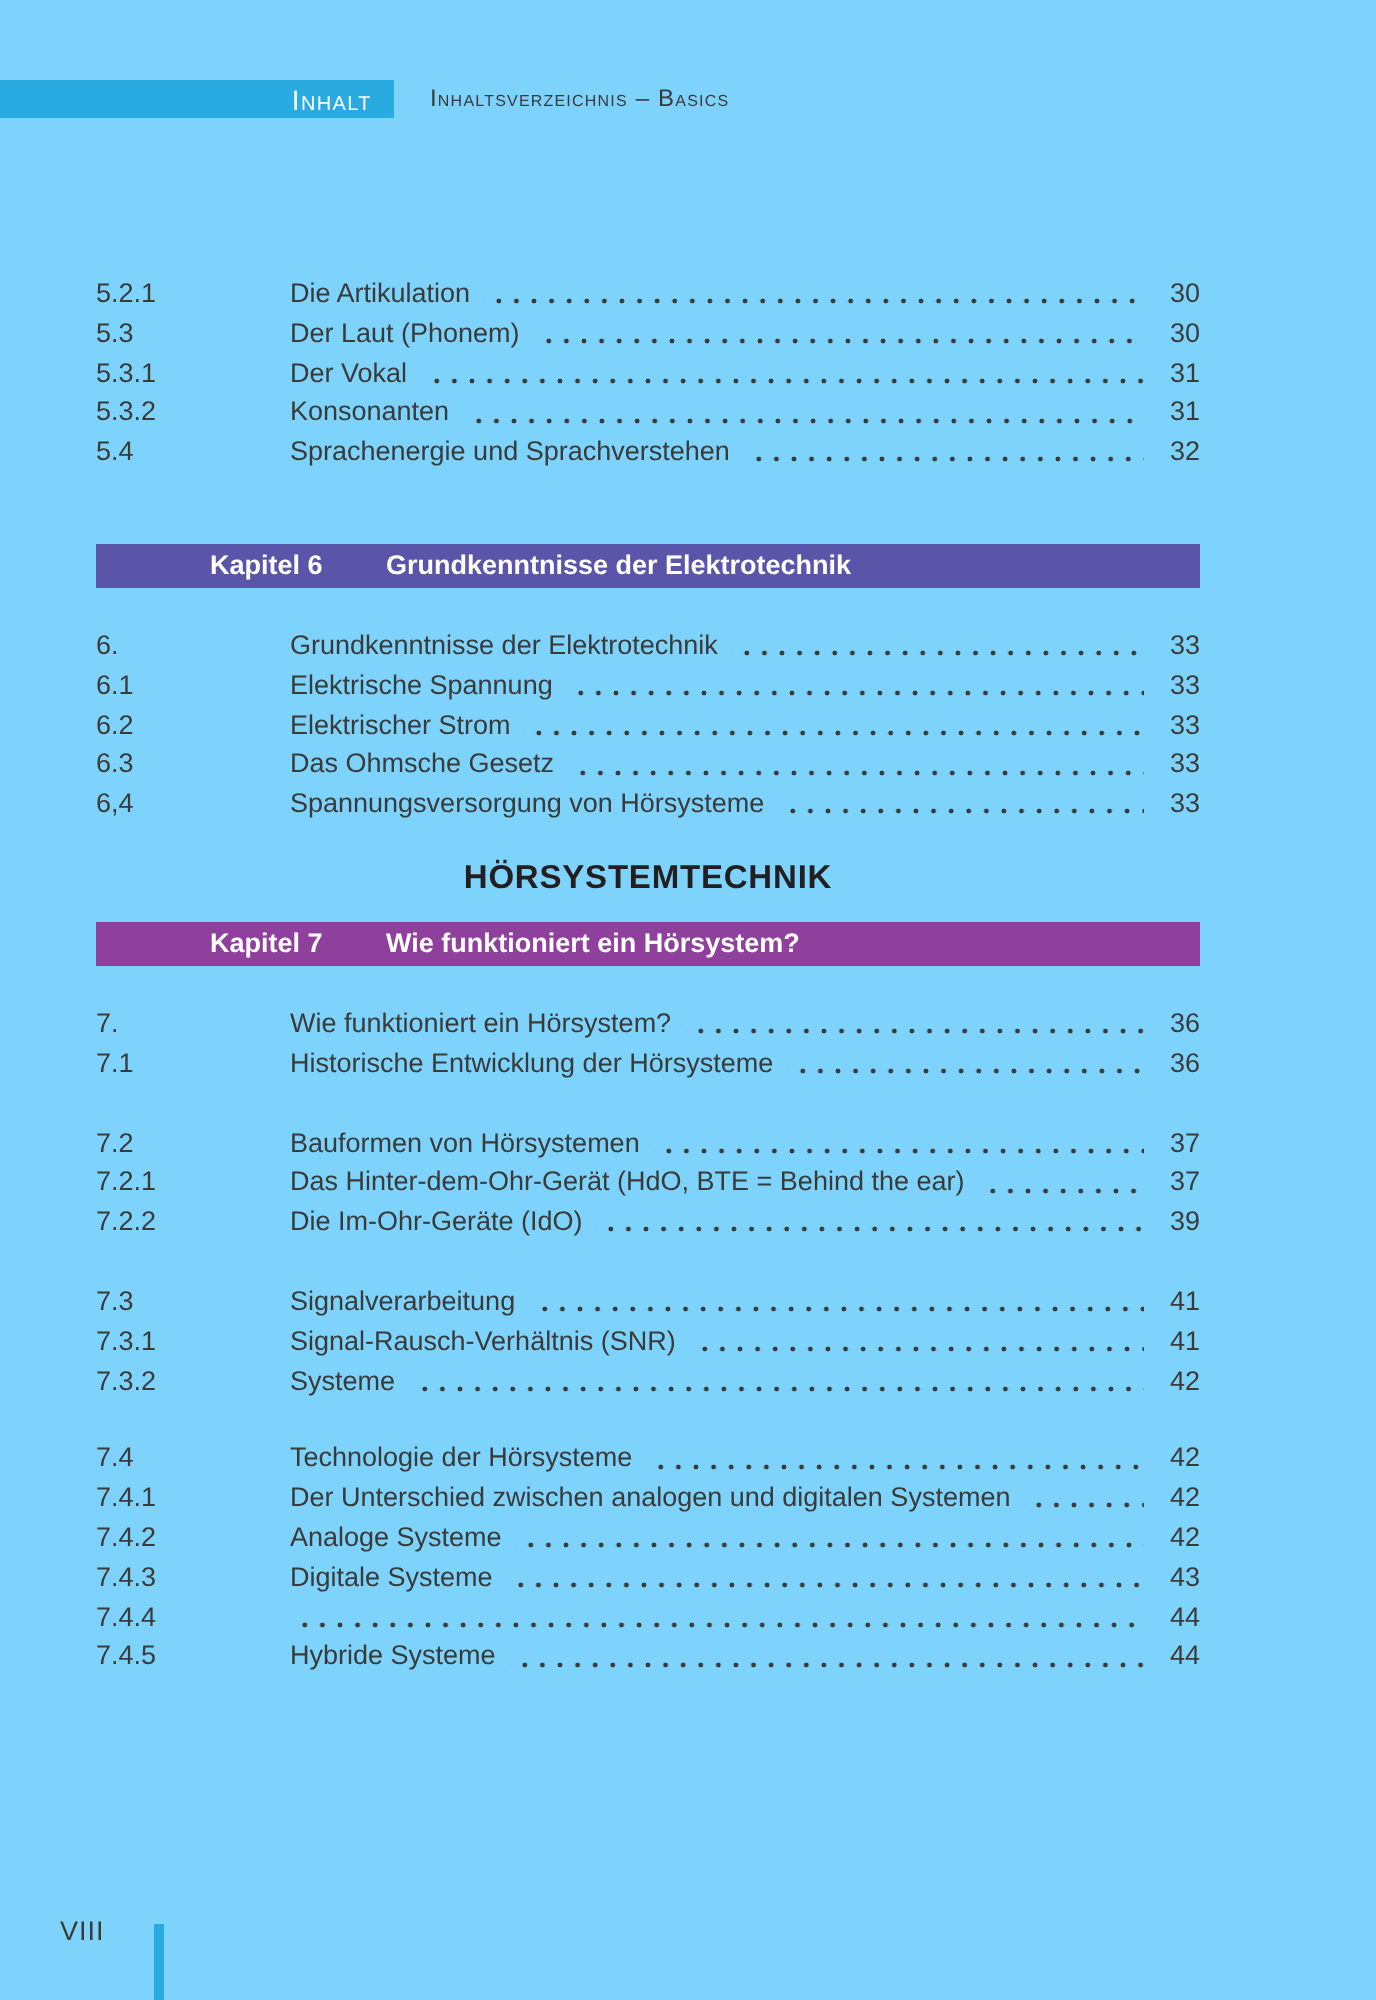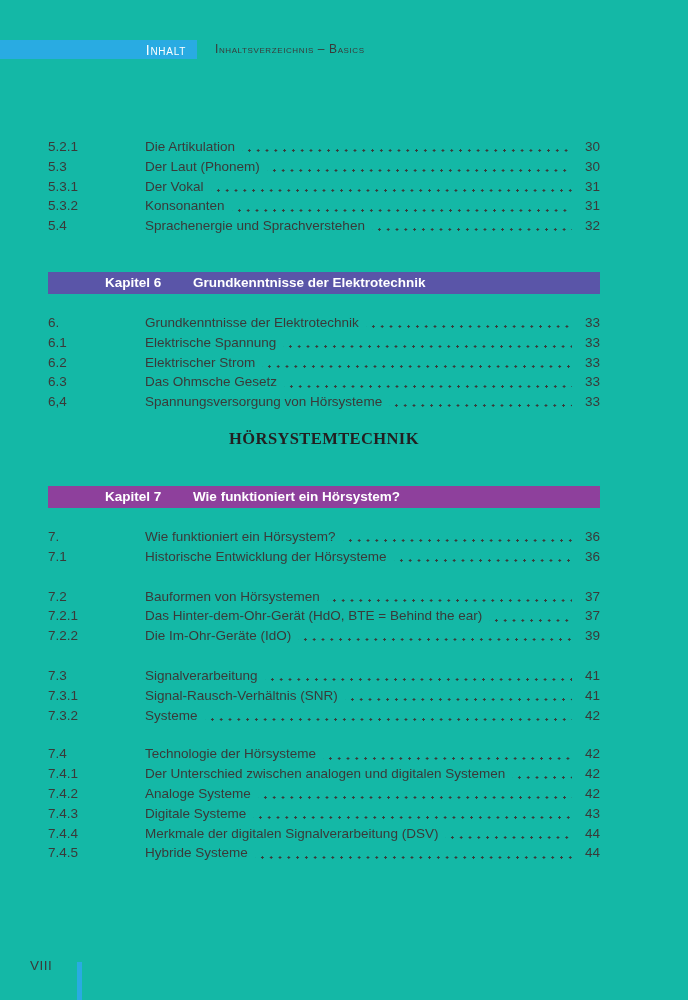--- a/index.html
+++ b/index.html
@@ -1,20 +1,20 @@
 <!DOCTYPE html>
 <html lang="de"><head>
 <meta charset="utf-8">
 <style>
   html, body { margin: 0; padding: 0; background: #ffffff; }
   .page {
     position: relative;
     width: 688px;
     height: 1000px;
-    background: #14b8a6;
+    background: #7dd3fc;
     font-family: "Liberation Sans", sans-serif;
     color: #3a3a39;
     overflow: hidden;
   }
 
   
   .header-tab {
     position: absolute;
     left: 0; top: 40px;
     width: 197px; height: 19px;
@@ -180,22 +180,22 @@
     <span class="toc-leader"></span>
     <span class="toc-page">33</span>
   </div>
         <div class="toc-row">
     <span class="toc-num">6,4</span>
     <span class="toc-title">Spannungsversorgung von Hörsysteme</span>
     <span class="toc-leader"></span>
     <span class="toc-page">33</span>
   </div>
       </div>
-      <div class="toc-block section-headline" style="margin-top: 12px; font-family: Liberation Serif, serif;">HÖRSYSTEMTECHNIK</div>
-      <div class="toc-block chapter-banner" style="background: rgb(142, 64, 156); margin-top: 32px;">
+      <div class="toc-block section-headline" style="margin-top: 12px;">HÖRSYSTEMTECHNIK</div>
+      <div class="toc-block chapter-banner" style="background: rgb(142, 64, 156); margin-top: 7px;">
     <span class="banner-label">Kapitel 7</span>
     <span class="banner-title">Wie funktioniert ein Hörsystem?</span>
   </div>
       <div class="toc-block entries" style="margin-top: 19px;">
         <div class="toc-row">
     <span class="toc-num">7.</span>
     <span class="toc-title">Wie funktioniert ein Hörsystem?</span>
     <span class="toc-leader"></span>
     <span class="toc-page">36</span>
   </div>
@@ -266,21 +266,20 @@
     <span class="toc-page">42</span>
   </div>
         <div class="toc-row">
     <span class="toc-num">7.4.3</span>
     <span class="toc-title">Digitale Systeme</span>
     <span class="toc-leader"></span>
     <span class="toc-page">43</span>
   </div>
         <div class="toc-row">
     <span class="toc-num">7.4.4</span>
-    <span class="toc-title">Merkmale der digitalen Signalverarbeitung (DSV)</span>
     <span class="toc-leader"></span>
     <span class="toc-page">44</span>
   </div>
         <div class="toc-row">
     <span class="toc-num">7.4.5</span>
     <span class="toc-title">Hybride Systeme</span>
     <span class="toc-leader"></span>
     <span class="toc-page">44</span>
   </div>
       </div>

